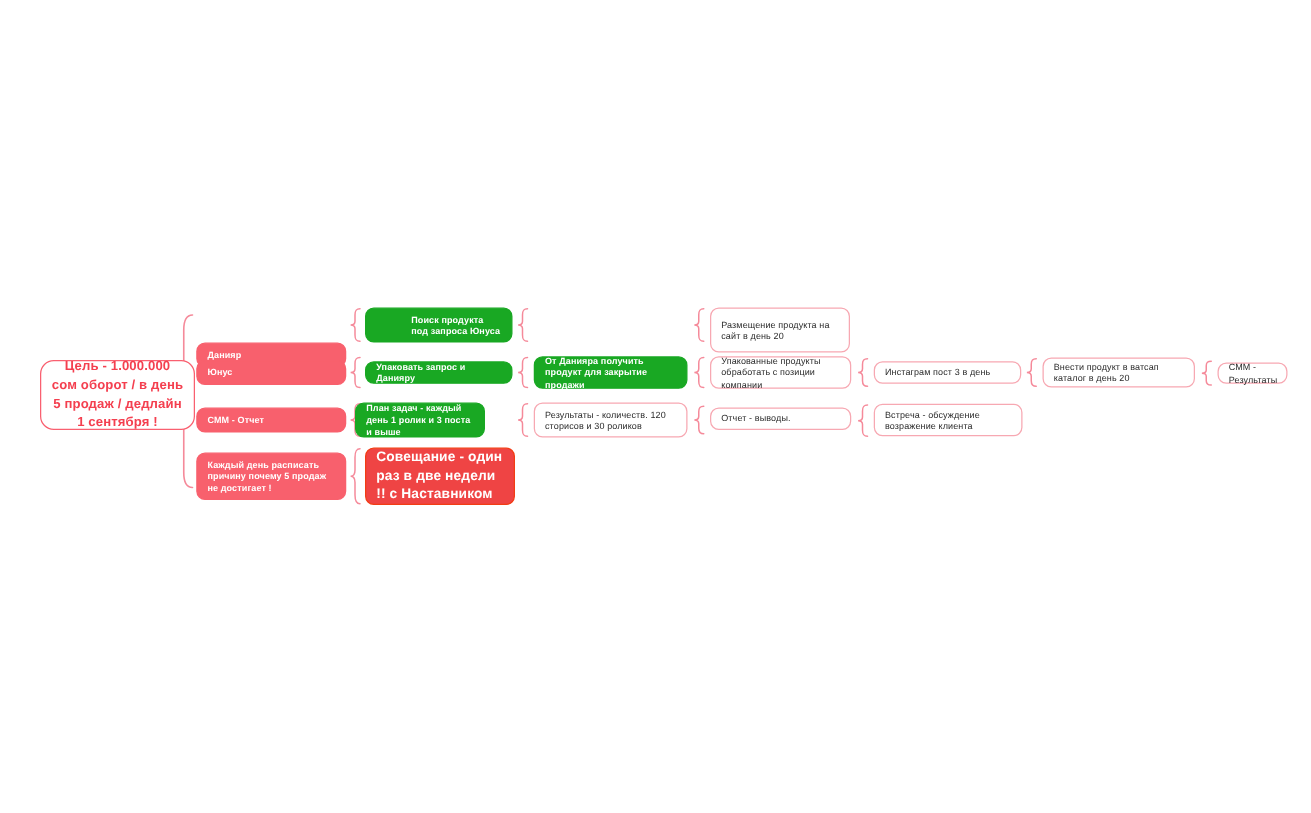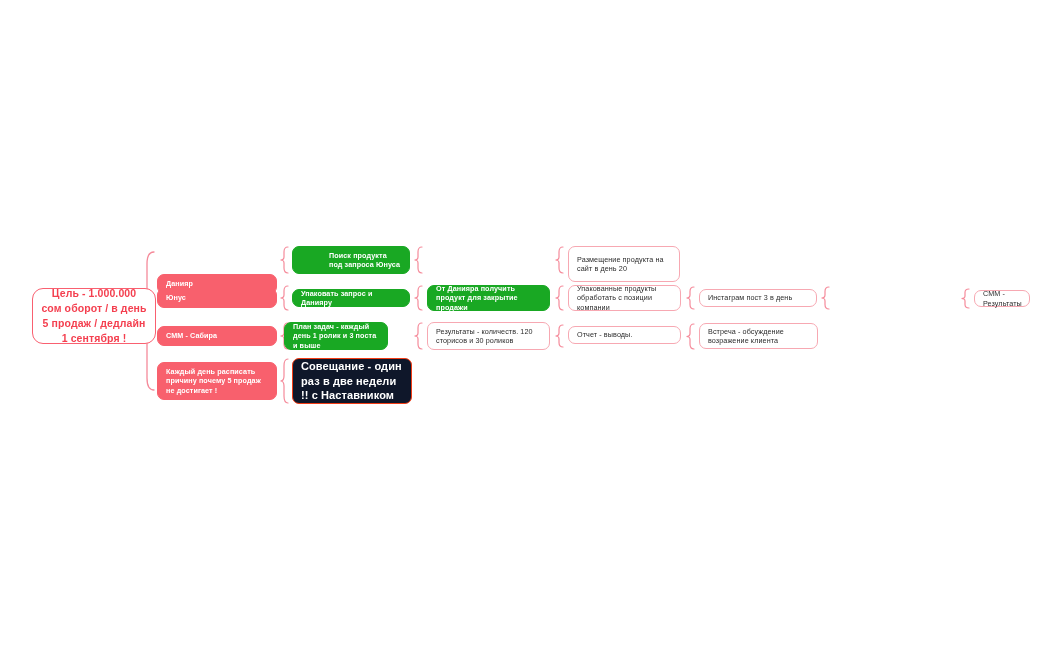--- a/index.html
+++ b/index.html
@@ -56,21 +56,21 @@
   .node.green {
     background: #19A823;
     border: 1px solid #19A823;
     color: #ffffff;
     font-weight: bold;
     font-size: 7.2px;
   }
 
   
   .node.orange {
-    background: #0f172a;
+    background: #ef4444;
     border: 1px solid #F23C15;
     color: #ffffff;
     font-weight: bold;
     font-size: 11px;
     line-height: 1.32;
   }
 
   
   .node.outline {
     background: #ffffff;
@@ -218,27 +218,30 @@
   </div>
 
   <div class="node outline" style="left:568px; top:285px; width:113px; height:26px;">
     <span class="txt">Упакованные продукты обработать с позиции компании</span>
   </div>
 
   <div class="node outline" style="left:699px; top:289px; width:118px; height:18px;">
     <span class="txt">Инстаграм пост 3 в день</span>
   </div>
 
+  <div class="node outline" style="left:834px; top:286px; width:122px; height:24px;">
+    <span class="txt">Внести продукт в ватсап каталог в день 20</span>
+  </div>
 
   <div class="node outline" style="left:974px; top:290px; width:56px; height:17px;">
     <span class="txt">СММ - Результаты</span>
   </div>
 
   <div class="node red" style="left:157px; top:326px; width:120px; height:20px;">
-    <span class="txt">СММ - Сабира</span>
+    <span class="txt">СММ - Отчет</span>
   </div>
 
   <div class="node green" style="left:284px; top:322px; width:104px; height:28px;">
     <span class="txt">План задач - каждый день 1 ролик и 3 поста и выше</span>
   </div>
 
   <div class="node outline" style="left:427px; top:322px; width:123px; height:28px;">
     <span class="txt">Результаты - количеств. 120 сторисов и 30 роликов</span>
   </div>
 

